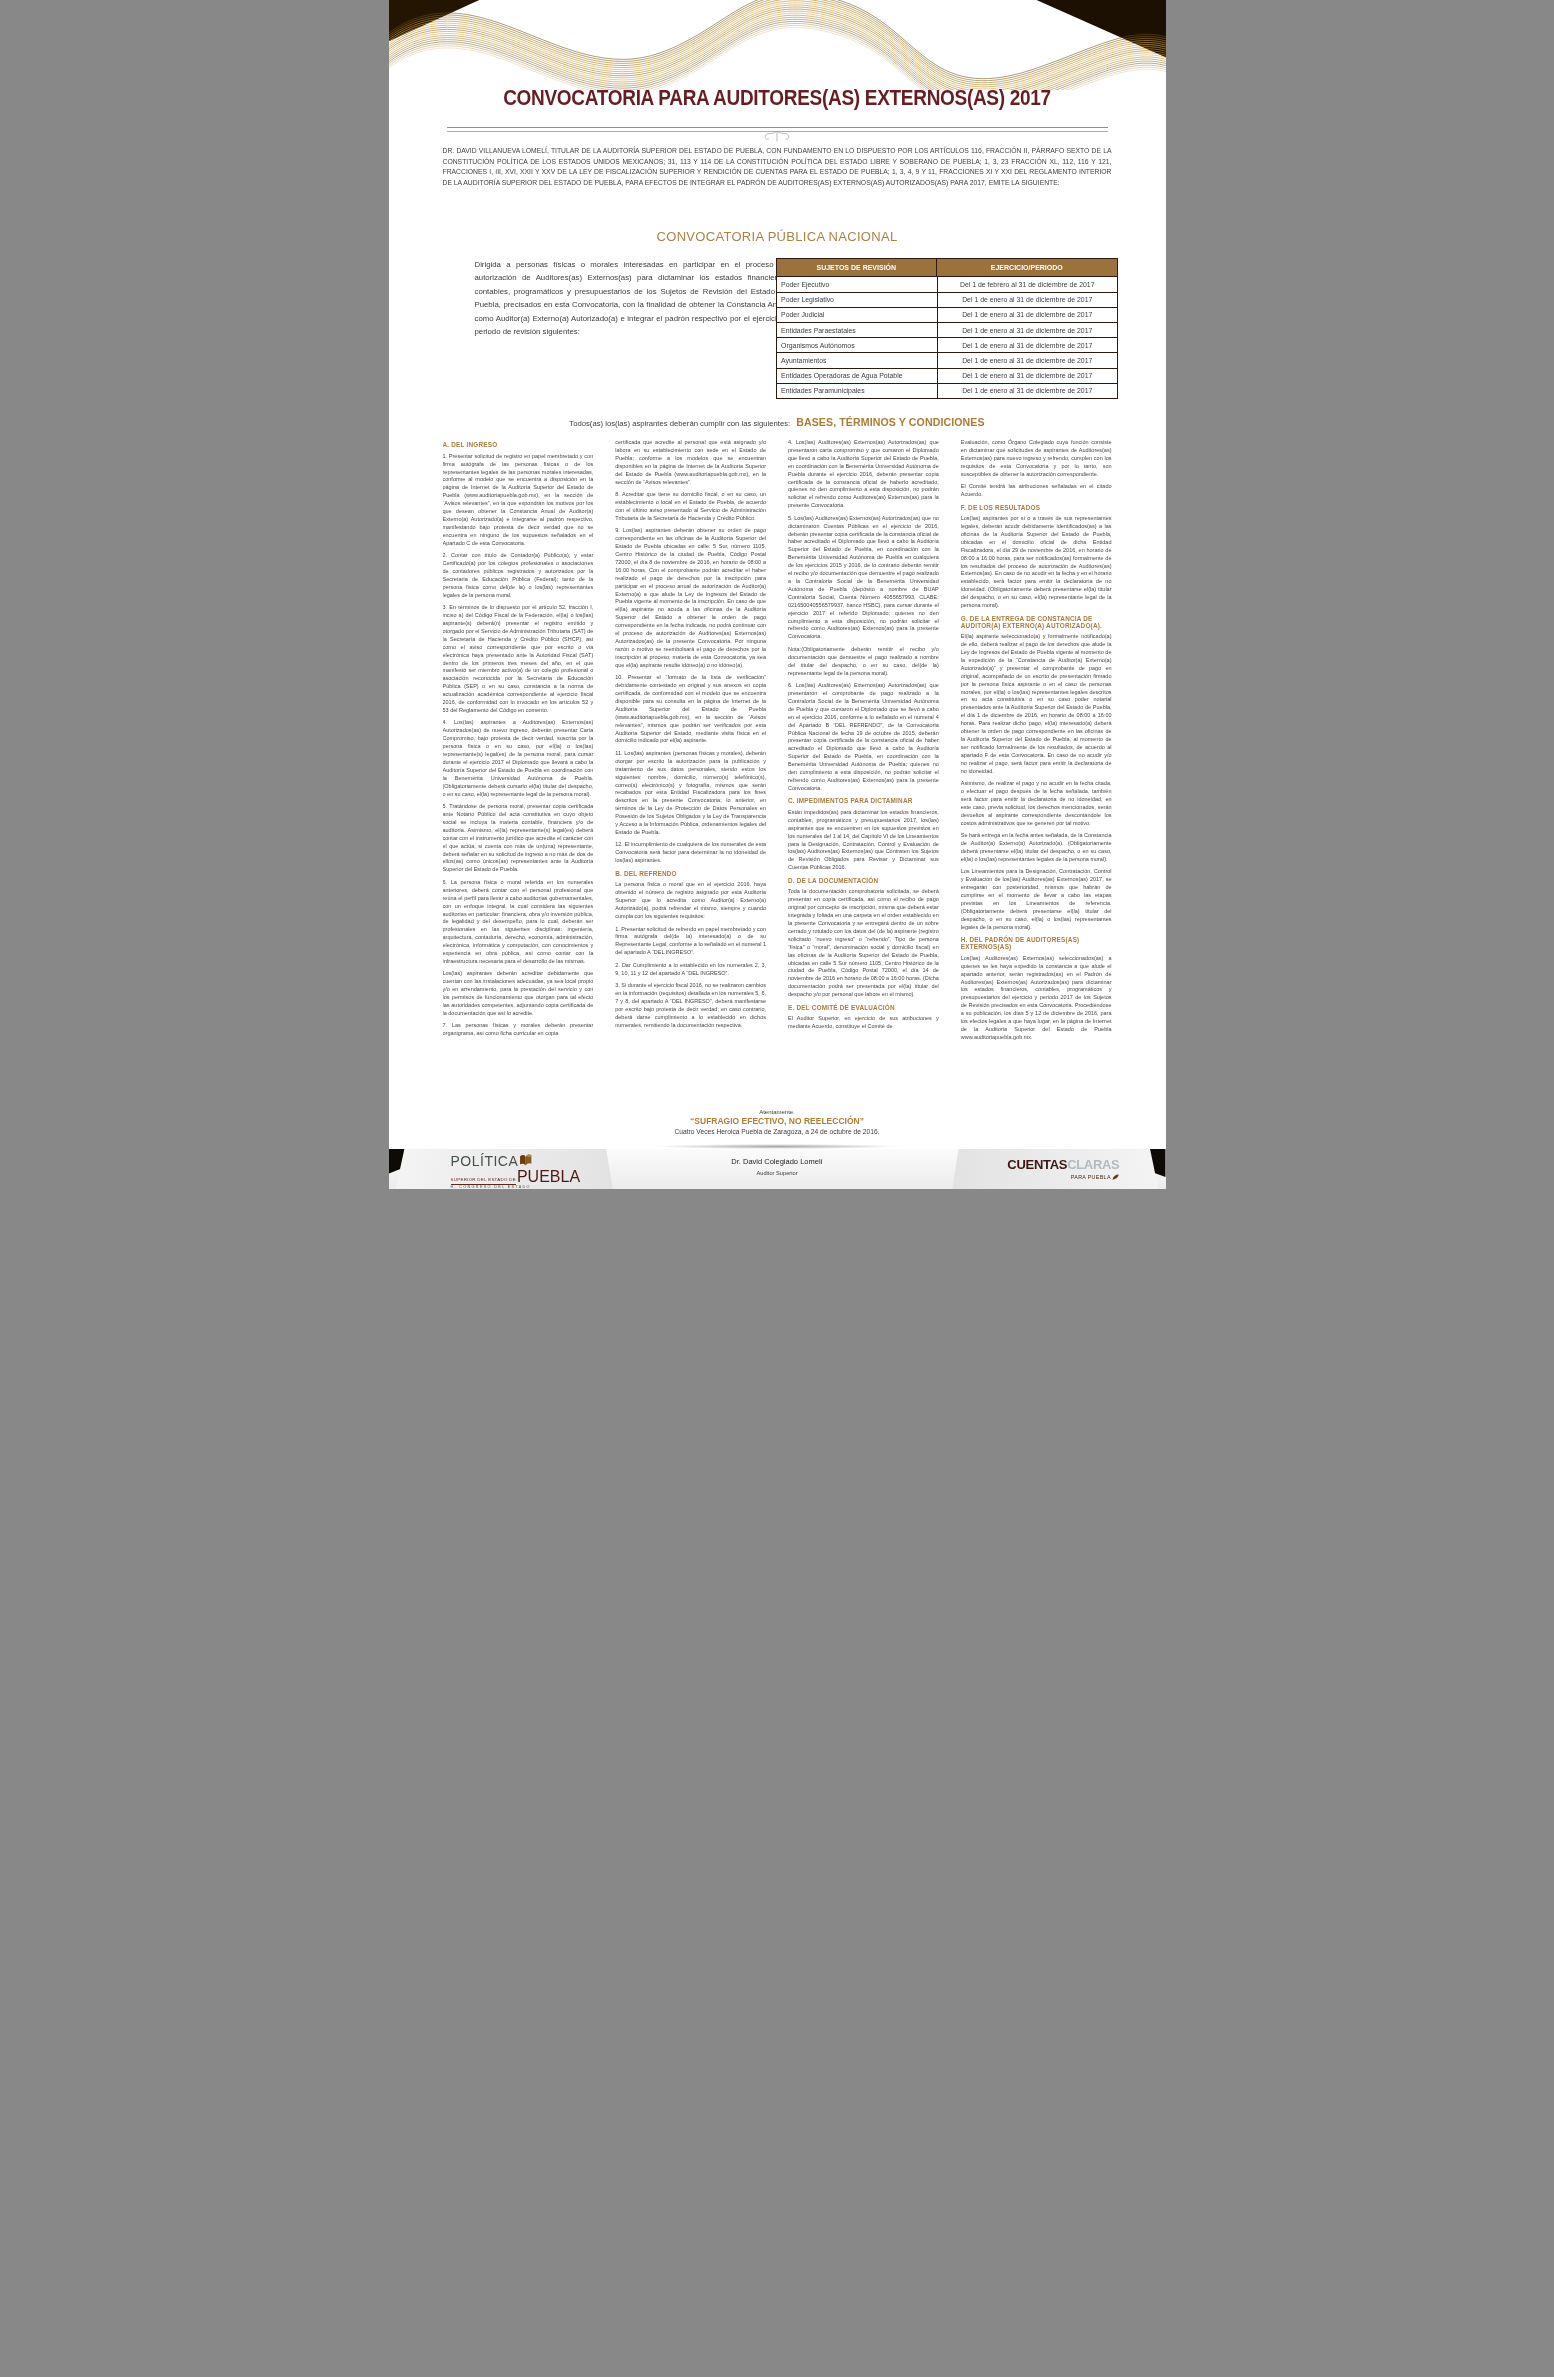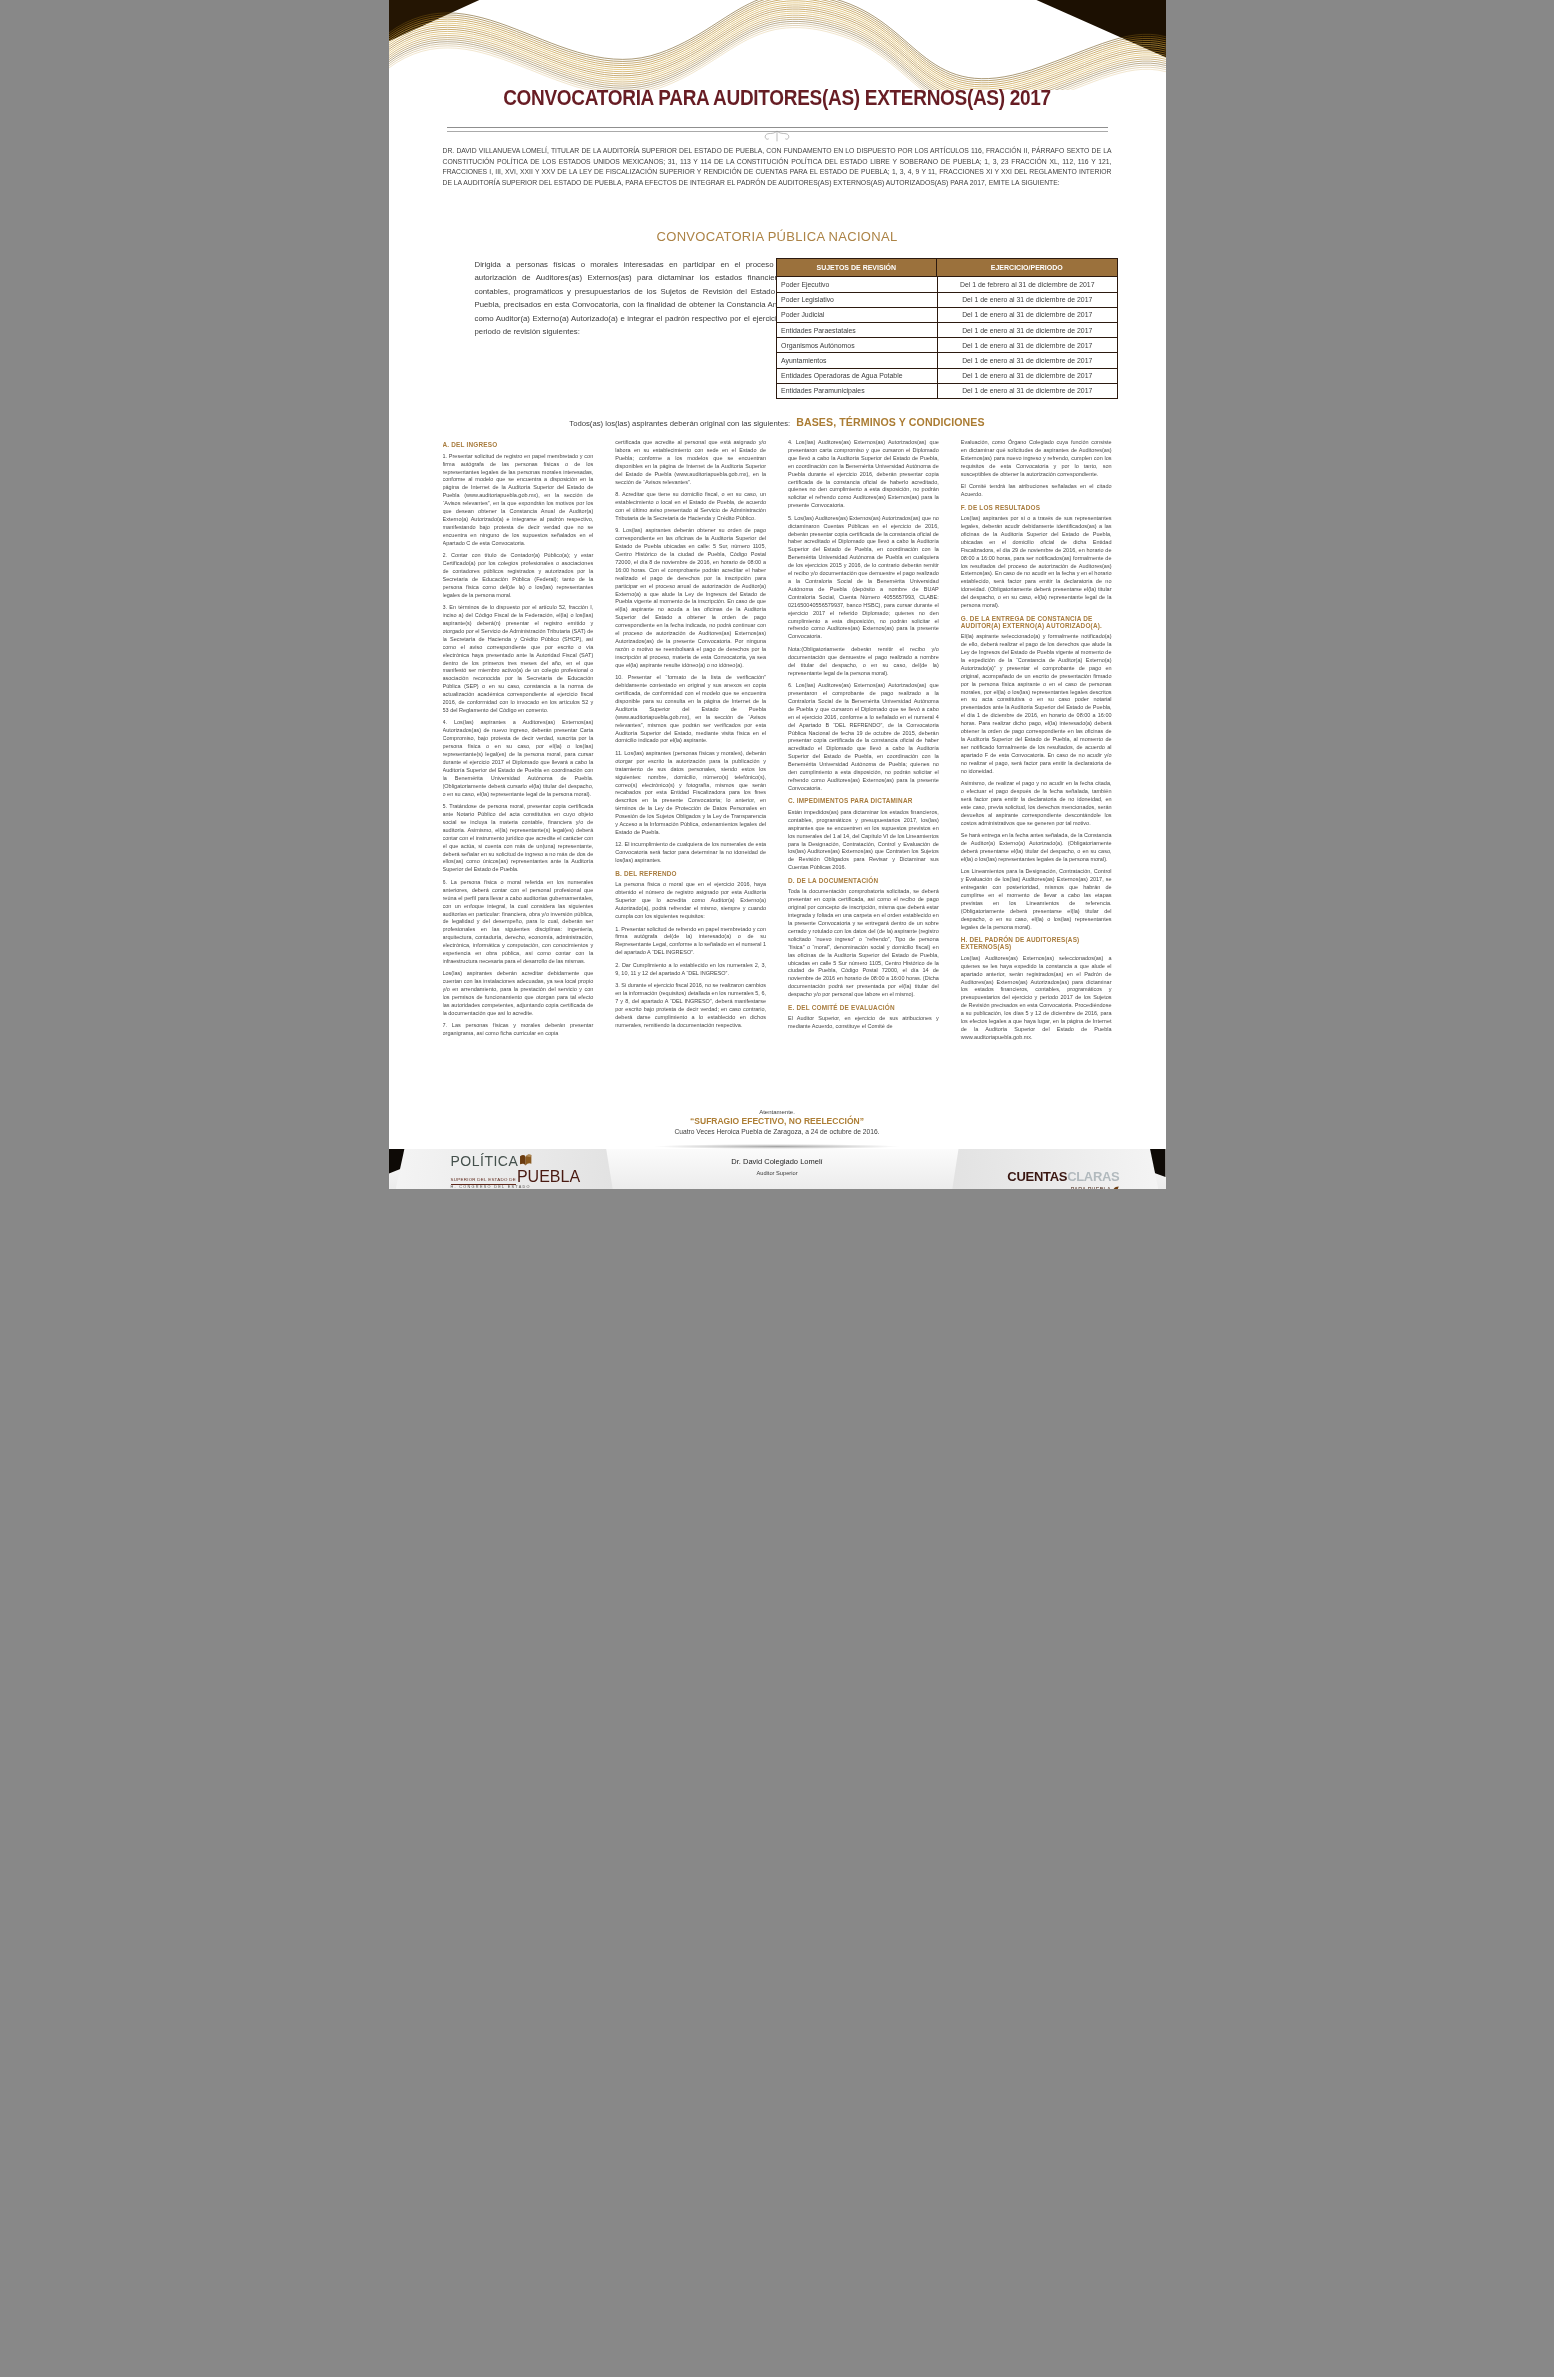--- a/index.html
+++ b/index.html
@@ -78,21 +78,21 @@
   .lg-aud{font-size:14px;color:#45514d;letter-spacing:0.5px;display:inline-block;vertical-align:middle;}
   .book{display:inline-block;vertical-align:middle;margin-left:1px;}
   .lg-sub{font-size:4.4px;color:#5c2619;letter-spacing:0.3px;display:inline-block;
           border-bottom:1px solid #5c2619;padding-bottom:1px;vertical-align:bottom;}
   .lg-pue{font-size:16px;font-weight:normal;color:#4a1b12;display:inline-block;vertical-align:bottom;
           margin-left:1px;}
   .lg-cong{font-size:3.8px;color:#55504c;letter-spacing:1.3px;margin-top:1.5px;}
   .f-center{position:absolute;top:8.3px;left:0;width:100%;text-align:center;}
   .fc-name{font-size:7.5px;color:#242424;}
   .fc-role{font-size:5.7px;color:#3a3a3a;margin-top:4.1px;}
-  .logo-right{position:absolute;top:21px;right:46px;text-align:right;line-height:1;}
+  .logo-right{position:absolute;top:9px;right:46px;text-align:right;line-height:1;}
   .cc-1{font-size:13px;font-weight:bold;color:#3a1712;letter-spacing:-0.3px;}
   .cc-2{font-size:13px;font-weight:bold;color:#b2babe;letter-spacing:-0.3px;}
   .cc-tag{font-size:5.4px;color:#4a2a1a;margin-top:2.6px;letter-spacing:0.3px;}
   .leaf{display:inline-block;vertical-align:middle;margin-left:1.5px;}
 </style>
 </head>
 <body>
 
 <div class="page">
 
@@ -173,21 +173,21 @@
           <div class="td td-period">Del 1 de enero al 31 de diciembre de 2017</div>
         </div>
         <div class="trow">
           <div class="td td-subject">Entidades Paramunicipales</div>
           <div class="td td-period">Del 1 de enero al 31 de diciembre de 2017</div>
         </div>
       </div>
   </div>
 
   <div class="bases">
-    <span class="prefix">Todos(as) los(las) aspirantes deberán original con las siguientes:</span>
+    <span class="prefix">Todos(as) los(las) aspirantes deberán cumplir con las siguientes:</span>
     <span class="hl">BASES, TÉRMINOS Y CONDICIONES</span>
   </div>
 
   <div class="cols">
     <div class="col">
         <div class="sec-h">A. DEL INGRESO</div>
         <div class="para">1. Presentar solicitud de registro en papel membretado y con firma autógrafa de las personas físicas o de los representantes legales de las personas morales interesadas, conforme al modelo que se encuentra a disposición en la página de Internet de la Auditoría Superior del Estado de Puebla (www.auditoriapuebla.gob.mx), en la sección de “Avisos relevantes”, en la que expondrán los motivos por los que desean obtener la Constancia Anual de Auditor(a) Externo(a) Autorizado(a) e integrarse al padrón respectivo, manifestando bajo protesta de decir verdad que no se encuentra en ninguno de los supuestos señalados en el Apartado C de esta Convocatoria.</div>
         <div class="para">2. Contar con título de Contador(a) Público(a); y estar Certificado(a) por los colegios profesionales o asociaciones de contadores públicos registrados y autorizados por la Secretaría de Educación Pública (Federal); tanto de la persona física como del(de la) o los(las) representantes legales de la persona moral.</div>
         <div class="para">3. En términos de lo dispuesto por el artículo 52, fracción I, inciso a) del Código Fiscal de la Federación, el(la) o los(las) aspirante(s) deberá(n) presentar el registro emitido y otorgado por el Servicio de Administración Tributaria (SAT) de la Secretaría de Hacienda y Crédito Público (SHCP), así como el aviso correspondiente que por escrito o vía electrónica haya presentado ante la Autoridad Fiscal (SAT) dentro de los primeros tres meses del año, en el que manifestó ser miembro activo(a) de un colegio profesional o asociación reconocida por la Secretaría de Educación Pública (SEP) o en su caso, constancia a la norma de actualización académica correspondiente al ejercicio fiscal 2016, de conformidad con lo invocado en los artículos 52 y 53 del Reglamento del Código en comento.</div>
         <div class="para">4. Los(las) aspirantes a Auditores(as) Externos(as) Autorizados(as) de nuevo ingreso, deberán presentar Carta Compromiso, bajo protesta de decir verdad, suscrita por la persona física o en su caso, por el(la) o los(las) representante(s) legal(es) de la persona moral, para cursar durante el ejercicio 2017 el Diplomado que llevará a cabo la Auditoría Superior del Estado de Puebla en coordinación con la Benemérita Universidad Autónoma de Puebla. (Obligatoriamente deberá cursarlo el(la) titular del despacho, o en su caso, el(la) representante legal de la persona moral).</div>

